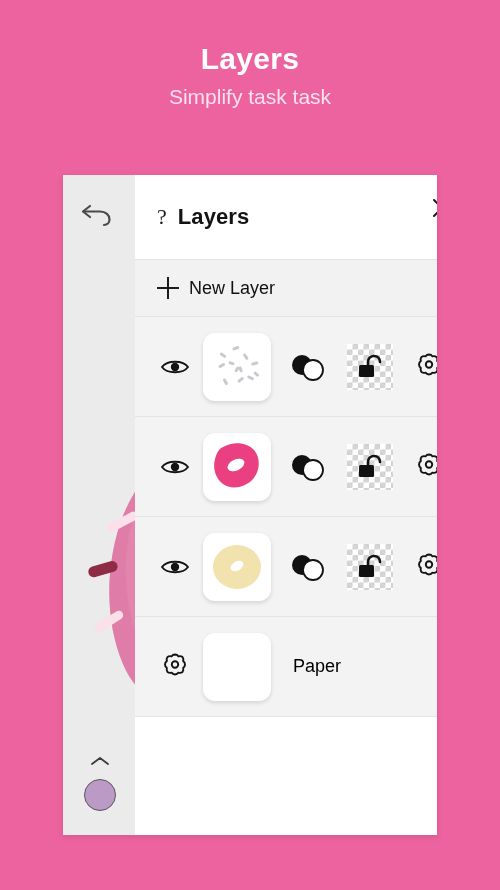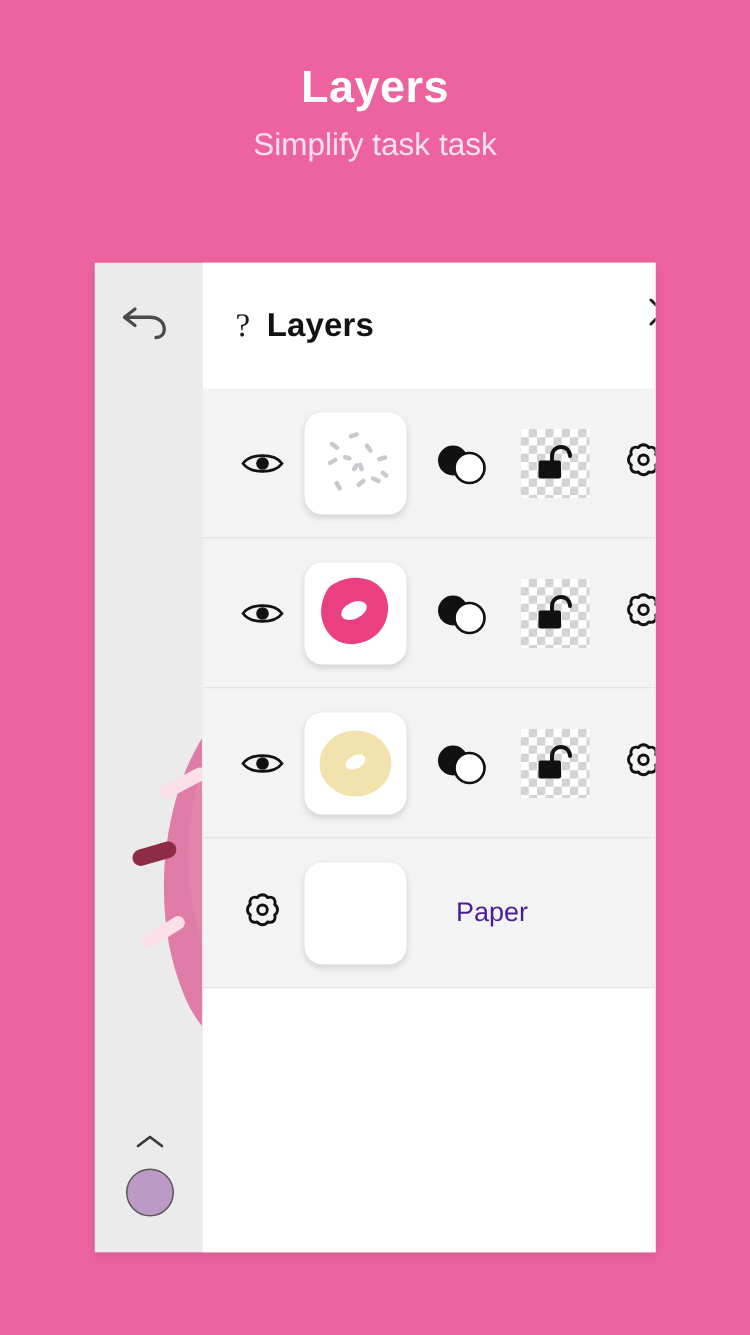--- a/index.html
+++ b/index.html
@@ -114,21 +114,21 @@
     background-size: 11px 11px;
     background-position: 0 0, 5.5px 5.5px;
     display: flex; align-items: center; justify-content: center;
   }
 
   .paper-row {
     height: 100px; display: flex; align-items: center;
     padding: 0 14px 0 18px; background: #f3f3f3;
     border-bottom: 1px solid #e4e4e4;
   }
-  .paper-label { font-size: 18px; color: #4c1d95; margin-left: 27px; }
+  .paper-label { font-size: 18px; color: #000000; margin-left: 16px; }
   .panel-filler { flex: 1; background: #ffffff; }
 </style>
 </head>
 <body>
 
 <div id="stage">
 
   <div class="promo">
     <div class="promo-title">Layers</div>
     <div class="promo-sub">Simplify task task</div>
@@ -167,20 +167,24 @@
       <div class="panel-head">
         <div class="head-left">
           <span class="help-mark">?</span>
           <span class="panel-title">Layers</span>
         </div>
         <svg class="close-btn" width="26" height="26" viewBox="0 0 26 26">
           <path d="M5 5 L21 21 M21 5 L5 21" stroke="#1b1b1b" stroke-width="2" stroke-linecap="round"></path>
         </svg>
       </div>
 
+      <div class="new-layer-row">
+        <span class="plus-icon"></span>
+        <span class="new-layer-label">New Layer</span>
+      </div>
 
       <div class="layer-list">
 
         <div class="layer-row">
           <div class="cell eye-cell">
             <svg width="30" height="20" viewBox="0 0 30 20">
               <path d="M2 10 C7 3 23 3 28 10 C23 17 7 17 2 10 Z" fill="none" stroke="#121212" stroke-width="1.8"></path>
               <circle cx="15" cy="10" r="4.2" fill="#121212"></circle>
             </svg>
           </div>

